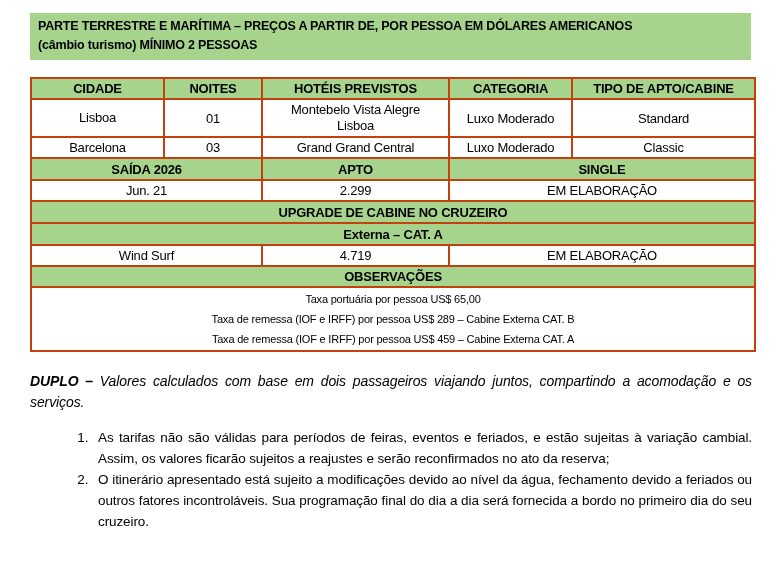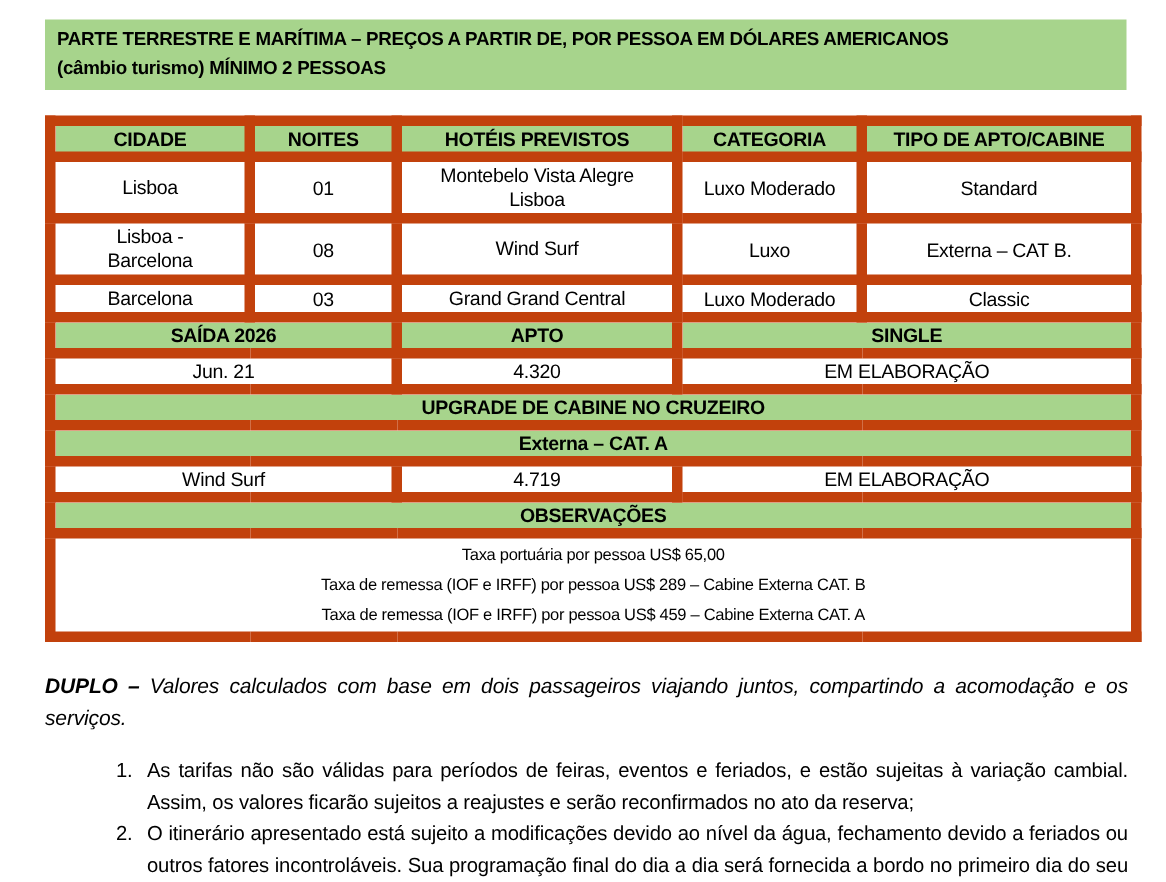--- a/index.html
+++ b/index.html
@@ -29,21 +29,21 @@
   }
 
   
   table.main {
     border-collapse: collapse;
     table-layout: fixed;
     width: 724px;
     letter-spacing: -0.2px;
   }
   table.main td {
-    border: 7px solid #c2410c;
+    border: 2px solid #c2410c;
     text-align: center;
     vertical-align: middle;
     font-size: 13px;
     padding: 1px 3px;
     overflow: hidden;
   }
   td.green {
     background: #A7D48C;
     font-weight: bold;
     font-size: 12.5px;
@@ -120,44 +120,36 @@
     </tr>
 
     <tr class="r-tall">
       <td class="preline">Lisboa</td>
       <td>01</td>
       <td class="preline">Montebelo Vista Alegre
 Lisboa</td>
       <td>Luxo Moderado</td>
       <td>Standard</td>
     </tr>
-    <tr class="r-tall">
-      <td class="preline">Lisboa -
-Barcelona</td>
-      <td>08</td>
-      <td class="preline">Wind Surf</td>
-      <td>Luxo</td>
-      <td>Externa – CAT B.</td>
-    </tr>
     <tr class="r-std">
       <td class="preline">Barcelona</td>
       <td>03</td>
       <td class="preline">Grand Grand Central</td>
       <td>Luxo Moderado</td>
       <td>Classic</td>
     </tr>
 
     <tr class="r-grn">
       <td class="green" colspan="2">SAÍDA 2026</td>
       <td class="green">APTO</td>
       <td class="green" colspan="2">SINGLE</td>
     </tr>
     <tr class="r-std">
       <td colspan="2">Jun. 21</td>
-      <td>4.320</td>
+      <td>2.299</td>
       <td colspan="2">EM ELABORAÇÃO</td>
     </tr>
 
     <tr class="r-grn">
       <td class="green" colspan="5">UPGRADE DE CABINE NO CRUZEIRO</td>
     </tr>
     <tr class="r-grn">
       <td class="green" colspan="5">Externa – CAT. A</td>
     </tr>
     <tr class="r-std">

